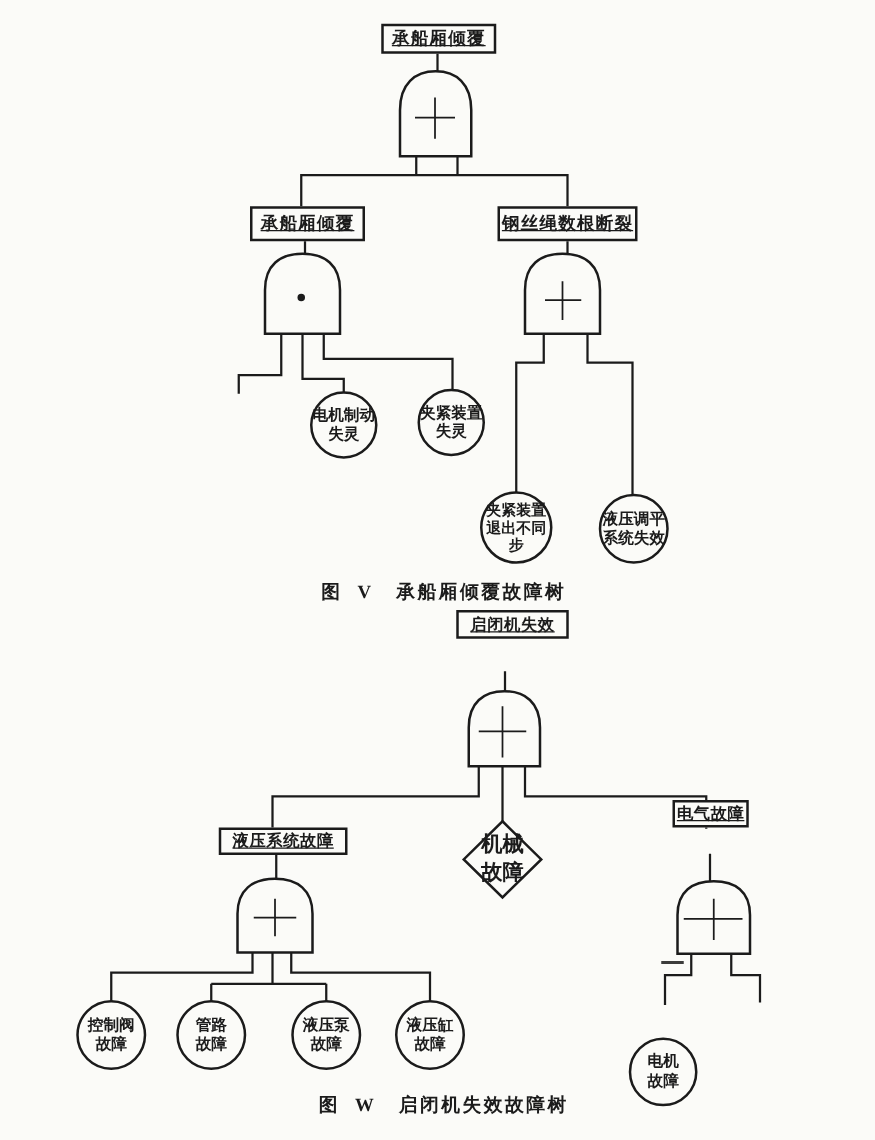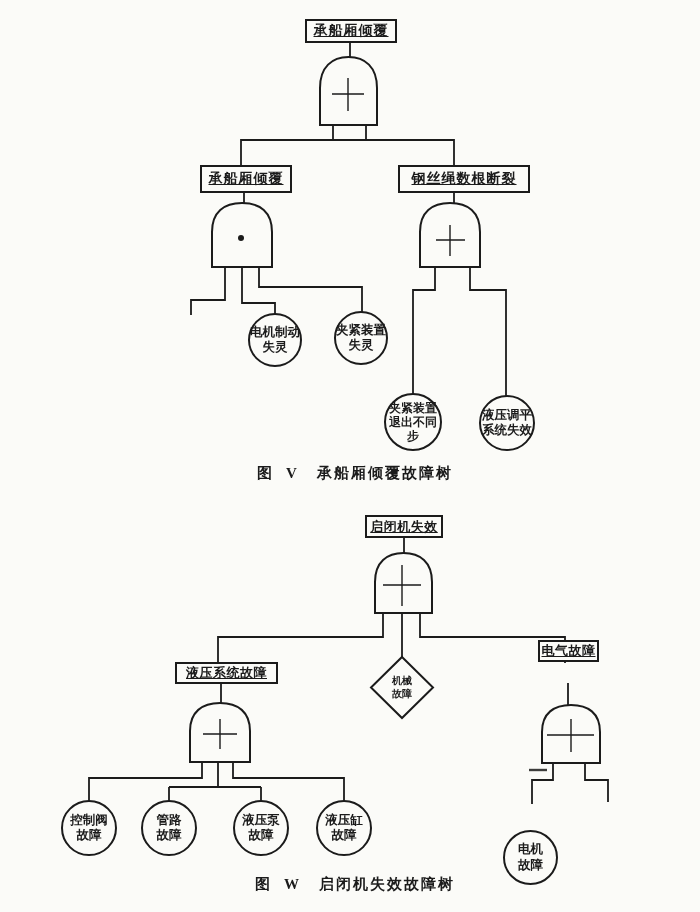--- a/index.html
+++ b/index.html
@@ -27,21 +27,21 @@
   .ebox.small{font-size:13px;letter-spacing:.5px;}
   .circle{
     position:absolute;border:2px solid var(--ink);border-radius:50%;
     background:var(--paper);display:flex;align-items:center;justify-content:center;
     text-align:center;font-weight:bold;font-size:12.5px;line-height:1.22;
     white-space:pre-line;box-sizing:border-box;letter-spacing:0;
   }
   .circle.tight{font-size:12px;line-height:1.18;}
   .dlabel{
     position:absolute;display:flex;align-items:center;justify-content:center;
-    text-align:center;white-space:pre-line;font-weight:bold;font-size:10px;
+    text-align:center;white-space:pre-line;font-weight:bold;font-size:17px;
     line-height:1.3;
   }
   .caption{
     position:absolute;display:flex;justify-content:center;align-items:baseline;
     font-weight:bold;font-size:15px;letter-spacing:2px;white-space:nowrap;
   }
   .caption .num{margin:0 20px 0 12px;letter-spacing:0;font-family:"Liberation Serif",serif;}
 </style>
 </head>
 <body>
@@ -90,39 +90,39 @@
     <path class="sym" d="M203,734 H237 M220,719 V749"></path>
 
     <path class="gate" d="M542,763 L542,732 C542,713 554,705 571,705 C588,705 600,713 600,732 L600,763 Z"></path>
     <path class="sym" d="M547,735 H594 M571,719 V752"></path>
 
     <polygon class="gate" points="402,657 433,687.5 402,718 371,687.5"></polygon>
   </svg>
 
   <div class="ebox" style="left:305px;top:19px;width:92px;height:24px">承船厢倾覆</div>
   <div class="ebox" style="left:200px;top:165px;width:92px;height:28px">承船厢倾覆</div>
-  <div class="ebox" style="left:398px;top:165px;width:132px;height:28px">钢丝绳数根断裂</div>
+  <div class="ebox" style="left:398px;top:165px;width:112px;height:28px">钢丝绳数根断裂</div>
 
   <div class="circle" style="left:248px;top:313px;width:54px;height:54px">电机制动
 失灵</div>
   <div class="circle" style="left:334px;top:311px;width:54px;height:54px">夹紧装置
 失灵</div>
   <div class="circle tight" style="left:384px;top:393px;width:58px;height:58px">夹紧装置
 退出不同
 步</div>
   <div class="circle" style="left:479px;top:395px;width:56px;height:56px">液压调平
 系统失效</div>
 
   <div class="caption" style="left:205px;top:464px;width:300px">
     <span>图</span>
     <span class="num">V</span>
     <span>承船厢倾覆故障树</span>
   </div>
 
-  <div class="ebox small" style="left:365px;top:515px;width:78px;height:23px">启闭机失效</div>
+  <div class="ebox small" style="left:365px;top:488px;width:90px;height:23px">启闭机失效</div>
   <div class="ebox small" style="left:175px;top:662px;width:103px;height:22px">液压系统故障</div>
   <div class="ebox small" style="left:538px;top:640px;width:61px;height:22px">电气故障</div>
 
   <div class="dlabel" style="left:372px;top:664px;width:60px;height:46px">机械
 故障</div>
 
   <div class="circle" style="left:61px;top:800px;width:56px;height:56px">控制阀
 故障</div>
   <div class="circle" style="left:141px;top:800px;width:56px;height:56px">管路
 故障</div>

